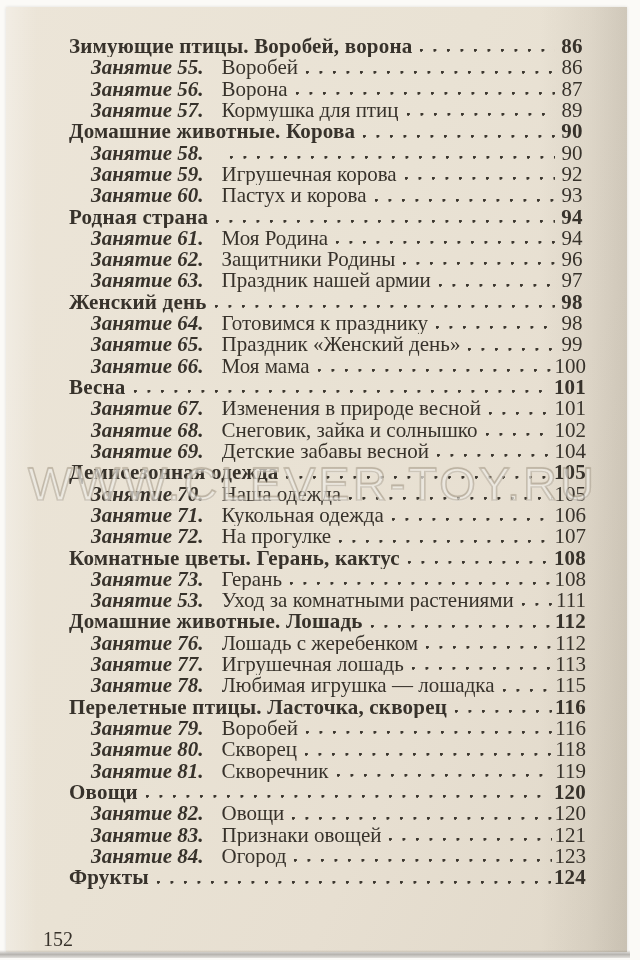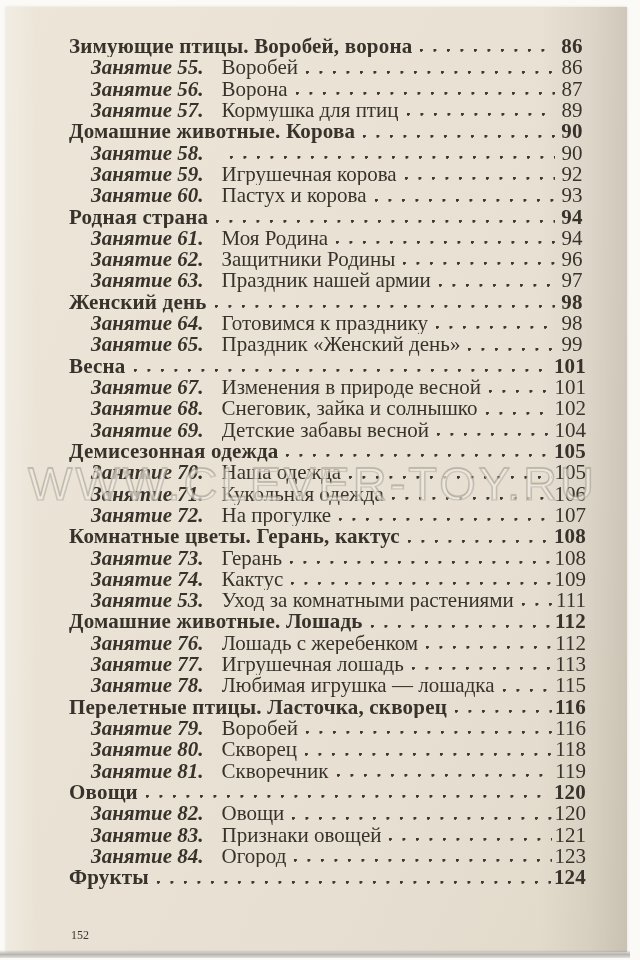--- a/index.html
+++ b/index.html
@@ -89,23 +89,23 @@
     font-weight: normal;
     font-size: 47px;
     letter-spacing: 3px;
     color: rgba(238,231,218,0.22);
     -webkit-text-stroke: 1.6px rgba(148,136,116,0.40);
     text-shadow: 0 1px 1px rgba(255,255,255,0.55), 0 -1px 1px rgba(120,110,95,0.18);
     pointer-events: none;
   }
   .folio {
     position: absolute;
-    left: 65px;
+    left: 37px;
     top: 921px;
-    font-size: 12px;
+    font-size: 20px;
     color: #37322b;
   }
 </style>
 </head>
 <body>
 
 <div class="photo">
   <div class="page">
     <div class="toc">
   <div class="toc-row level-1">
@@ -205,20 +205,26 @@
     <span class="pagenum">98</span>
   </div>
 
   <div class="toc-row level-2">
     <span class="prefix">Занятие 65.</span>
     <span class="title">Праздник «Женский день»</span>
     <span class="leader"></span>
     <span class="pagenum">99</span>
   </div>
 
+  <div class="toc-row level-2">
+    <span class="prefix">Занятие 66.</span>
+    <span class="title">Моя мама</span>
+    <span class="leader"></span>
+    <span class="pagenum">100</span>
+  </div>
 
   <div class="toc-row level-1">
 
     <span class="title">Весна</span>
     <span class="leader"></span>
     <span class="pagenum">101</span>
   </div>
 
   <div class="toc-row level-2">
     <span class="prefix">Занятие 67.</span>
@@ -276,26 +282,20 @@
     <span class="pagenum">108</span>
   </div>
 
   <div class="toc-row level-2">
     <span class="prefix">Занятие 73.</span>
     <span class="title">Герань</span>
     <span class="leader"></span>
     <span class="pagenum">108</span>
   </div>
 
-  <div class="toc-row level-2">
-    <span class="prefix">Занятие 74.</span>
-    <span class="title">Кактус</span>
-    <span class="leader"></span>
-    <span class="pagenum">109</span>
-  </div>
 
   <div class="toc-row level-2">
     <span class="prefix">Занятие 53.</span>
     <span class="title">Уход за комнатными растениями</span>
     <span class="leader"></span>
     <span class="pagenum">111</span>
   </div>
 
   <div class="toc-row level-1">
 

